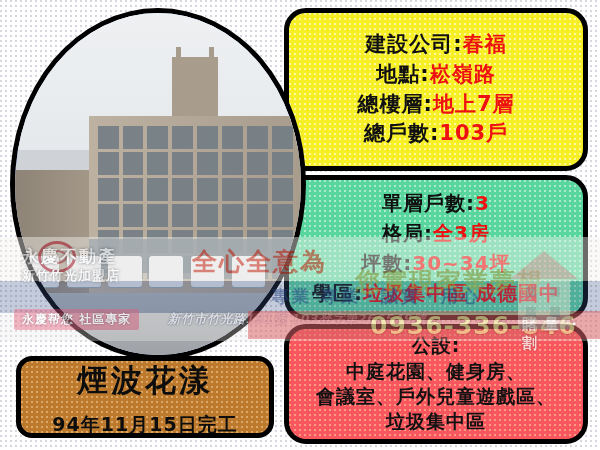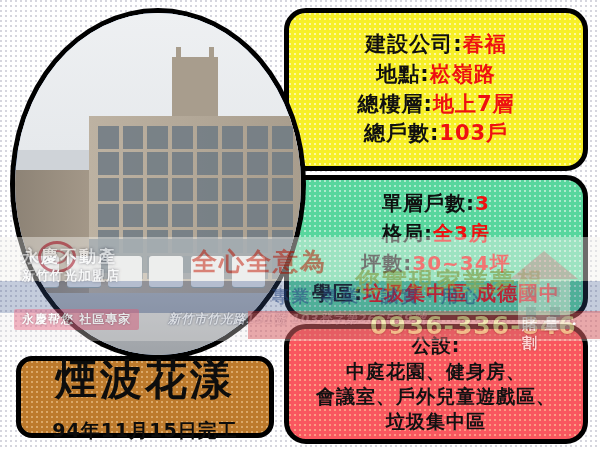--- a/index.html
+++ b/index.html
@@ -100,21 +100,21 @@
     left:16px; top:356px; width:258px; height:82px;
     background-color:#bd7a2c;
     background-image:radial-gradient(circle at 1px 1px, rgba(255,225,180,.45) 1px, transparent 1.3px);
     background-size:5px 5px;
     border:5px solid #000;
     border-radius:16px;
     z-index:8;
     display:flex; flex-direction:column; align-items:center; justify-content:center;
     color:#0d0d0d; font-weight:bold;
   }
-  #plate .name{ font-size:42px; letter-spacing:3px; line-height:1.05;margin-top:6px; }
+  #plate .name{ font-size:31px; letter-spacing:3px; line-height:1.05;margin-top:6px; }
   #plate .date{ font-size:19px; letter-spacing:1px; line-height:1.2; margin-top:17px; }
 
   
   #watermark{
     position:absolute;
     left:0; top:237px; width:600px; height:104px;
     z-index:9;
     pointer-events:none;
     opacity:.72;
   }

